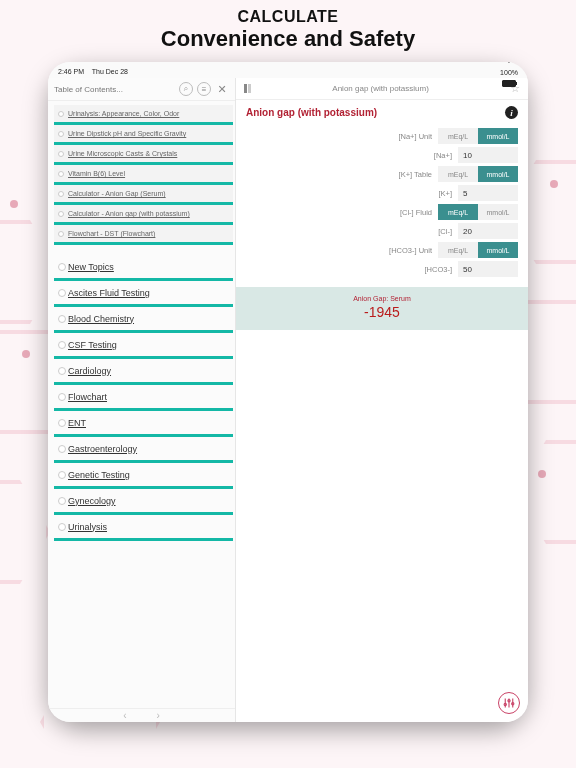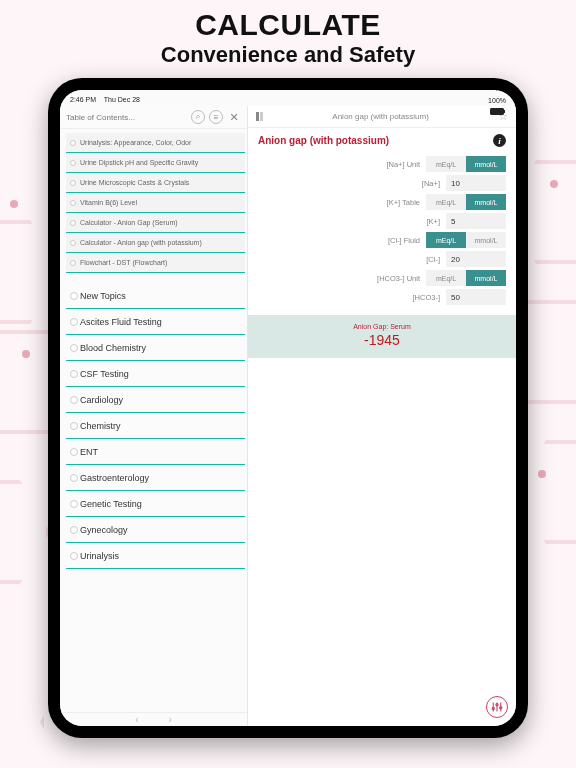--- a/index.html
+++ b/index.html
@@ -13,44 +13,44 @@
   .hex.h2 { left: -30px; top: 330px; }
   .hex.h3 { left: -70px; top: 480px; }
   .hex.h4 { right: -50px; top: 160px; }
   .hex.h5 { right: -40px; top: 300px; }
   .hex.h6 { right: -60px; top: 440px; }
   .hex.h7 { left: 40px; top: 670px; }
   .dot { position:absolute; width:8px; height:8px; background:#e7a9b8; border-radius:50%; }
   .dot.d1{left:10px;top:200px}.dot.d2{left:22px;top:350px}.dot.d3{right:18px;top:180px}.dot.d4{right:30px;top:470px}.dot.d5{left:60px;top:660px}
 
   .headline { position: relative; z-index: 1; text-align: center; padding: 8px 0 4px; }
-  .headline h1 { font-size: 30px; font-weight: 700; letter-spacing: .5px; color:#111; }
+  .headline h1 { font-size: 16px; font-weight: 700; letter-spacing: .5px; color:#111; }
   .headline h2 { font-size: 22px; font-weight: 600; color:#111; }
 
-  .device { position: relative; z-index: 2; width: 480px; height: 660px; margin: 6px auto 0; background:#000; border-radius: 34px; padding: 12px; box-shadow: 0 8px 24px rgba(0,0,0,.35); }
+  .device { position: relative; z-index: 2; width: 480px; height: 660px; margin: 6px auto 0; background:#000; border-radius: 34px; box-shadow: 0 8px 24px rgba(0,0,0,.35); }
   .screen { width: 100%; height: 100%; background:#fafafa; border-radius: 22px; overflow: hidden; display:flex; flex-direction:column; }
 
   .statusbar { height: 16px; display:flex; justify-content:space-between; align-items:center; padding: 2px 10px 0; font-size:7px; color:#222; background:#fafafa; }
   .statusbar .right { display:flex; gap:4px; align-items:center; }
   .wifi, .batt { display:inline-block; }
   .batt { width:14px; height:7px; border:1px solid #222; border-radius:1px; position:relative; }
   .batt::after{content:"";position:absolute;right:-2px;top:1px;width:1px;height:3px;background:#222;}
   .batt::before{content:"";position:absolute;left:0;top:0;bottom:0;width:100%;background:#222;}
 
   .panes { flex:1; display:flex; min-height:0; }
 
   
   .left { width: 188px; border-right:1px solid #e6e6e6; display:flex; flex-direction:column; background:#fbfbfb; }
   .left-head { display:flex; align-items:center; gap:4px; padding:4px 6px; border-bottom:1px solid #eee; font-size:8px; color:#777; }
   .left-head .title { flex:1; }
   .hicon { width:14px; height:14px; border:1px solid #bbb; border-radius:50%; display:flex; align-items:center; justify-content:center; font-size:8px; color:#888; }
   .hicon.x { border:none; font-size:11px; }
 
   .toc { flex:1; overflow:hidden; padding: 4px 2px 4px 6px; }
-  .toc-item { position:relative; display:flex; align-items:center; min-height:22px; padding: 4px 4px 4px 14px; font-size:7.5px; color:#555; border-bottom:1px solid #14b8a6; }
+  .toc-item { position:relative; display:flex; align-items:center; min-height:22px; padding: 4px 4px 4px 14px; font-size:7.5px; color:#555; border-bottom:3px solid #14b8a6;text-decoration:underline; }
   .toc-item.sub { background:#f3f3f3; color:#666; font-size:7px; min-height:20px;}
   .toc-item::before { content:""; position:absolute; left:4px; top:50%; width:6px; height:6px; border:1px solid #ccc; border-radius:50%; background:#fff; transform:translateY(-50%); }
   .toc-item.sub::before{ width:4px;height:4px; }
   .toc-sep { height:10px; }
   .toc-item.cat { font-size:9px; color:#333; min-height:26px; }
   .left-foot { height:14px; border-top:1px solid #eee; display:flex; align-items:center; justify-content:center; gap:30px; color:#bbb; font-size:10px;}
 
   
   .right { flex:1; display:flex; flex-direction:column; background:#fff; }
   .right-head { display:flex; align-items:center; padding:4px 8px; border-bottom:1px solid #eee; font-size:8px; color:#888; gap:6px;}
@@ -135,21 +135,21 @@
             <div class="toc-item sub">Vitamin B(6) Level</div>
             <div class="toc-item sub">Calculator - Anion Gap (Serum)</div>
             <div class="toc-item sub">Calculator - Anion gap (with potassium)</div>
             <div class="toc-item sub">Flowchart - DST (Flowchart)</div>
             <div class="toc-sep"></div>
             <div class="toc-item cat">New Topics</div>
             <div class="toc-item cat">Ascites Fluid Testing</div>
             <div class="toc-item cat">Blood Chemistry</div>
             <div class="toc-item cat">CSF Testing</div>
             <div class="toc-item cat">Cardiology</div>
-            <div class="toc-item cat">Chemistry</div>
+            <div class="toc-item cat">Flowchart</div>
             <div class="toc-item cat">ENT</div>
             <div class="toc-item cat">Gastroenterology</div>
             <div class="toc-item cat">Genetic Testing</div>
             <div class="toc-item cat">Gynecology</div>
             <div class="toc-item cat">Urinalysis</div>
           </div>
         <div class="left-foot">
           <span>‹</span>
           <span>›</span>
         </div>

